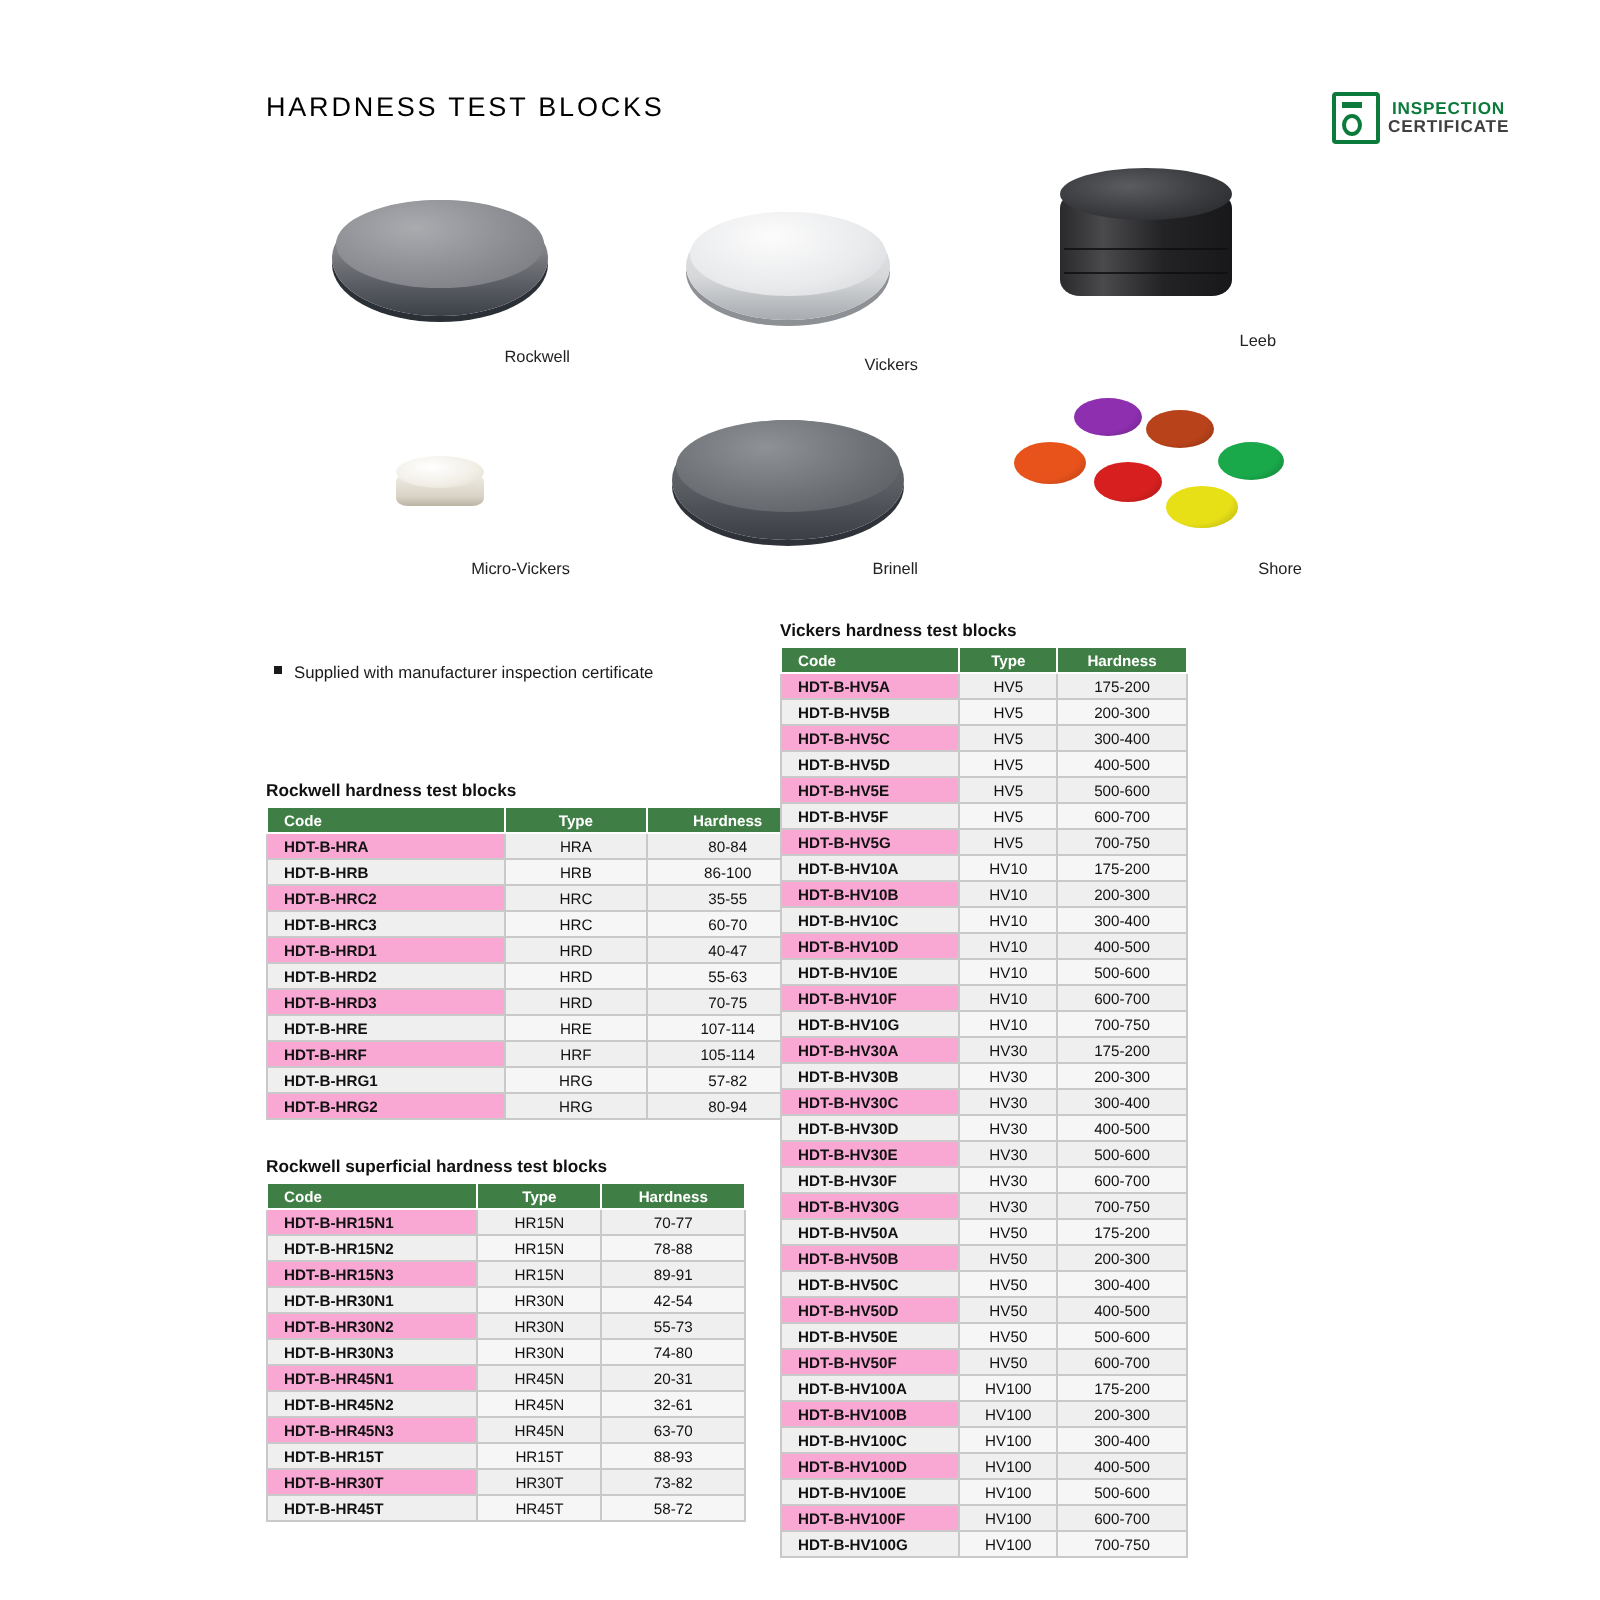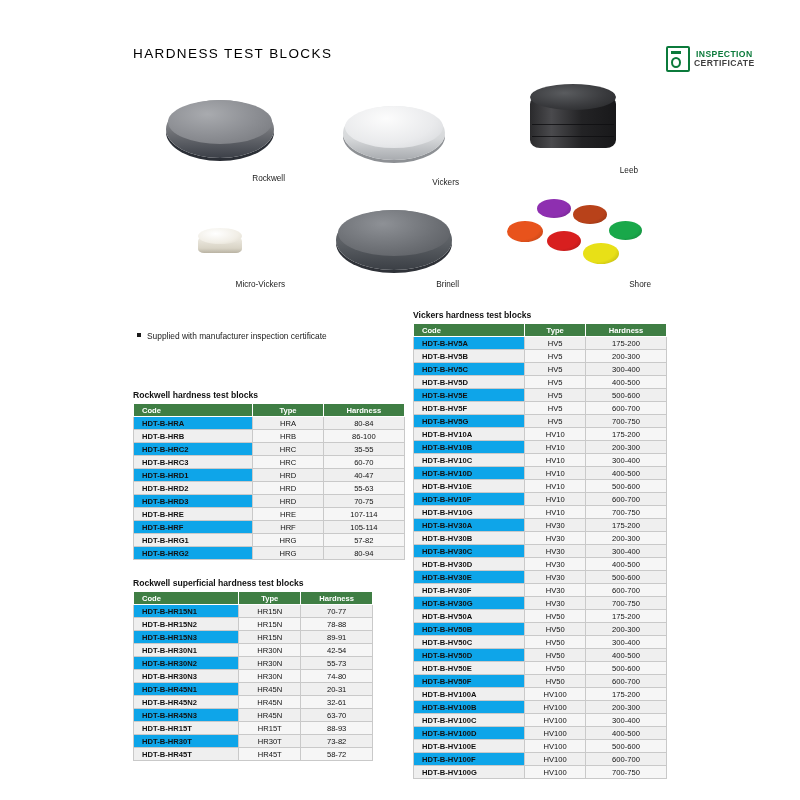--- a/index.html
+++ b/index.html
@@ -236,28 +236,28 @@
     height: 12px;
     padding: 0 4px;
     text-align: center;
     background: #efefef;
     color: #111;
   }
   td.code {
     text-align: left;
     padding-left: 8px;
     font-weight: bold;
-    background: #0ea5e9;
+    background: #f9a8d4;
   }
   tr:nth-child(even) td { background: #f6f6f6; }
   tr:nth-child(even) td.code { background: #efefef; }
 
   #tbl-rockwell { left: 133px; top: 390px; width: 272px; }
   #tbl-rockwell-sup { left: 133px; top: 578px; width: 240px; }
-  #tbl-vickers { left: 413px; top: 310px; width: 254px; }
+  #tbl-vickers { left: 390px; top: 310px; width: 204px; }
 
   #tbl-rockwell th:nth-child(1), #tbl-rockwell td:nth-child(1) { width: 44%; }
   #tbl-rockwell th:nth-child(2), #tbl-rockwell td:nth-child(2) { width: 26%; }
   #tbl-rockwell-sup th:nth-child(1), #tbl-rockwell-sup td:nth-child(1) { width: 44%; }
   #tbl-rockwell-sup th:nth-child(2), #tbl-rockwell-sup td:nth-child(2) { width: 26%; }
   #tbl-vickers th:nth-child(1), #tbl-vickers td:nth-child(1) { width: 44%; }
   #tbl-vickers th:nth-child(2), #tbl-vickers td:nth-child(2) { width: 24%; }
 </style>
 </head>
 <body>

